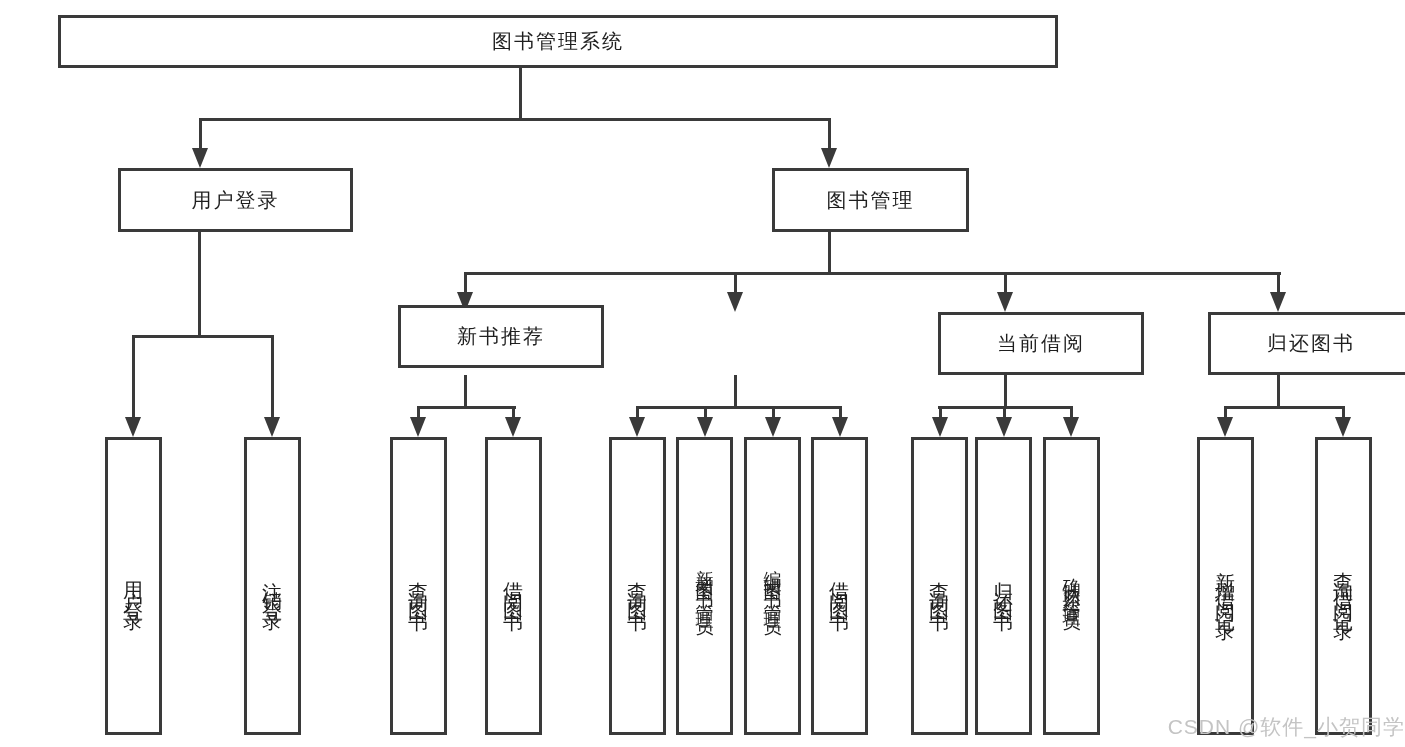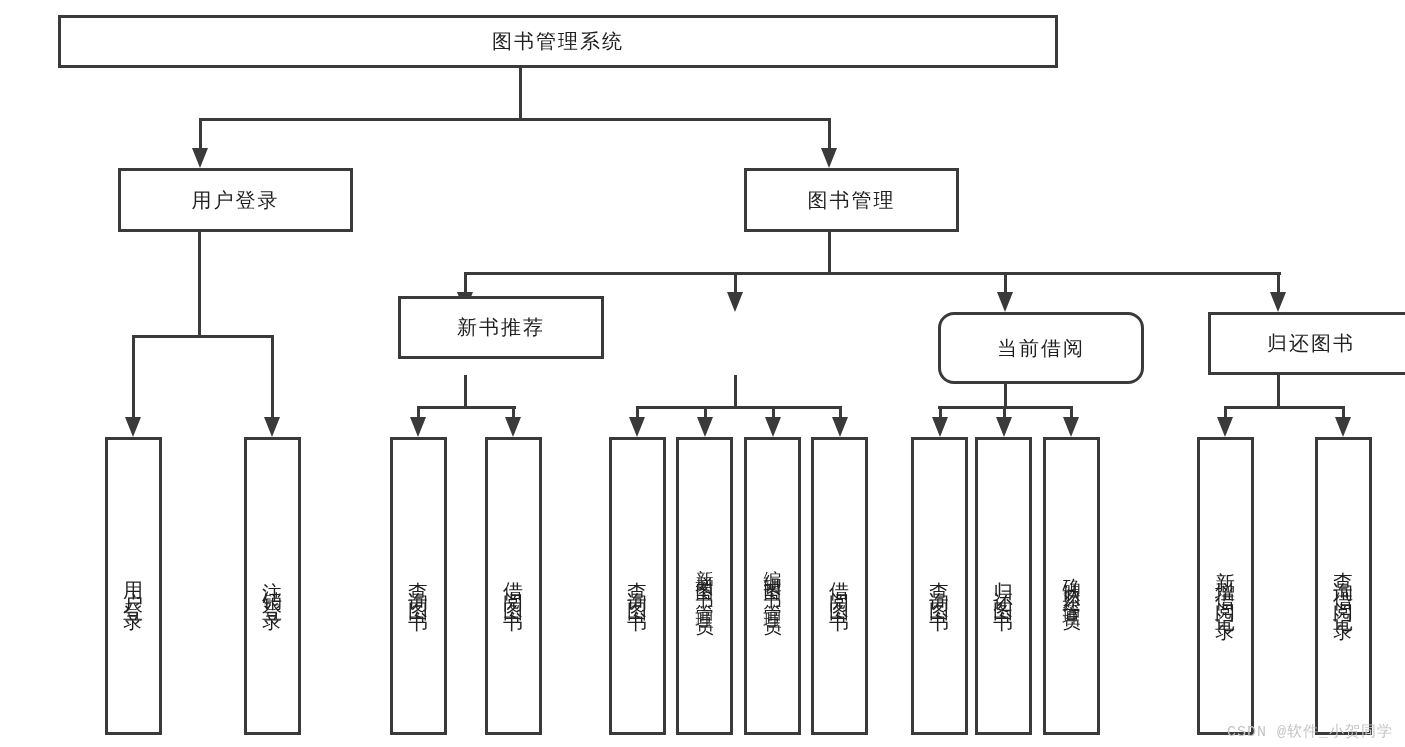--- a/index.html
+++ b/index.html
@@ -32,39 +32,39 @@
   .arrow{position:absolute;width:16px;z-index:1;}
   .arrow::before{
     content:"";position:absolute;left:6.5px;top:0;bottom:18px;width:3px;background:var(--line);
   }
   .arrow::after{
     content:"";position:absolute;bottom:0;left:0;width:0;height:0;
     border-left:8px solid transparent;border-right:8px solid transparent;
     border-top:20px solid var(--line);
   }
   .watermark{
-    position:absolute;right:12px;bottom:6px;z-index:3;
-    font-size:15px;color:var(--wm);letter-spacing:1px;white-space:nowrap;font-family:Liberation Mono, monospace;
+    position:absolute;right:0;bottom:6px;z-index:3;
+    font-size:21px;color:var(--wm);letter-spacing:1px;white-space:nowrap;
   }
 </style>
 </head>
 <body>
 
 <div class="stage">
 
   <div class="box" style="left:22px;top:15px;width:1000px;height:53px;">图书管理系统</div>
 
   <div class="box" style="left:82px;top:168px;width:235px;height:64px;">用户登录</div>
 
-  <div class="box" style="left:708px;top:168px;width:215px;height:64px;">图书管理</div>
+  <div class="box" style="left:736px;top:168px;width:197px;height:64px;">图书管理</div>
 
-  <div class="box" style="left:362px;top:296px;width:206px;height:63px;">新书推荐</div>
+  <div class="box" style="left:362px;top:305px;width:206px;height:63px;">新书推荐</div>
 
 
-  <div class="box" style="left:902px;top:312px;width:206px;height:72px;border-radius:16px;">当前借阅</div>
+  <div class="box" style="left:902px;top:312px;width:206px;height:63px;">当前借阅</div>
 
   <div class="box" style="left:1172px;top:312px;width:206px;height:63px;">归还图书</div>
 
   <div class="vbox" style="left:105px;top:437px;width:57px;height:298px;">用户登录</div>
   <div class="vbox" style="left:244px;top:437px;width:57px;height:298px;">注销登录</div>
 
   <div class="vbox" style="left:390px;top:437px;width:57px;height:298px;">查询图书</div>
   <div class="vbox" style="left:485px;top:437px;width:57px;height:298px;">借阅图书</div>
 
   <div class="vbox" style="left:609px;top:437px;width:57px;height:298px;">查询图书</div>

